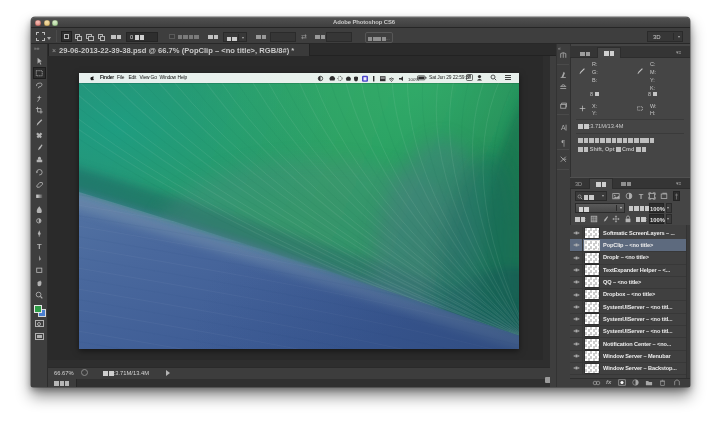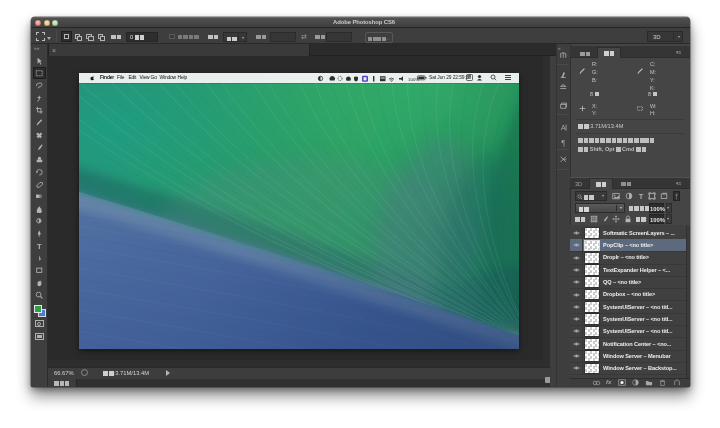--- a/index.html
+++ b/index.html
@@ -44,20 +44,21 @@
 <div class="a" style="position:absolute;left:295px;top:15px;width:26px;height:10px;background:#363636;border:1px solid #2b2b2b;"></div>
 <div class="a" style="position:absolute;left:334px;top:14.5px;width:28px;height:11px;background:#3e3e3e;border:1px solid #575757;border-radius:2px;text-align:center;padding-top:2.8px;"><i style="display:inline-block;vertical-align:middle;width:17.8px;height:4.0px;background:repeating-linear-gradient(90deg,#8f8f8f 0 4.0px,transparent 4.0px 4.6px);opacity:1.0;transform:translateY(0px)"></i><span style="color:#8f8f8f;font-size:4px;">...</span></div>
 <div class="a" style="position:absolute;left:616px;top:13.5px;width:36px;height:11px;background:#373737;border:1px solid #2a2a2a;font-size:6px;color:#ccc;">
       <span style="position:absolute;left:5px;top:2px;">3D</span>
       <span style="position:absolute;right:1px;top:1px;bottom:1px;width:8px;border-left:1px solid #2a2a2a;"></span>
       <span style="position:absolute;right:2.5px;top:4px;border-left:1.8px solid transparent;border-right:1.8px solid transparent;border-top:2.5px solid #aaa;"></span>
     </div>
 <div class="a" style="position:absolute;left:0px;top:27px;width:659px;height:12px;background:#2b2b2b;border-bottom:1px solid #222;"></div>
 <div class="a" style="position:absolute;left:16.5px;top:27px;width:262px;height:12px;background:#3a3a3a;border-right:1px solid #232323;border-left:1px solid #232323;"></div>
 <div class="a" style="position:absolute;left:21px;top:29.5px;width:8px;height:8px;color:#9f9f9f;font-size:7px;">×</div>
+<div class="a" style="position:absolute;left:28px;top:29px;width:250px;height:9px;font-size:7.6px;font-weight:700;color:#c9c9c9;letter-spacing:0;">29-06-2013-22-39-38.psd @ 66.7% (PopClip – &lt;no title&gt;, RGB/8#) *</div>
 <div class="a" style="position:absolute;left:650px;top:29.5px;width:8px;height:8px;color:#9f9f9f;font-size:6px;">⇥</div>
 <div class="a" style="position:absolute;left:0px;top:27px;width:16.5px;height:343px;background:#3e3e3e;border-right:1px solid #2c2c2c;"></div>
 <div class="a" style="position:absolute;left:3px;top:28.5px;width:10px;height:4px;color:#9a9a9a;font-size:5px;line-height:4px;">»»</div>
 <svg class="a" style="position:absolute;left:4px;top:39.7px;width:8.5px;height:8.5px;" viewBox="0 0 10 10">
       <path d="M3 1 L3 8 L5 6 L6.5 9 L7.5 8.5 L6 5.5 L8 5 Z" fill="#b3b3b3"></path>
     </svg>
 <div class="a" style="position:absolute;left:1.5px;top:49.83px;width:13.5px;height:12px;background:#2d2d2d;box-shadow:inset 0 0 0 1px #1e1e1e;"></div>
 <svg class="a" style="position:absolute;left:4px;top:52.03px;width:8.5px;height:8.5px;" viewBox="0 0 10 10">
       <rect x="1.5" y="2" width="7" height="6" fill="none" stroke="#b3b3b3" stroke-dasharray="1.5 1"></rect>
     </svg>

